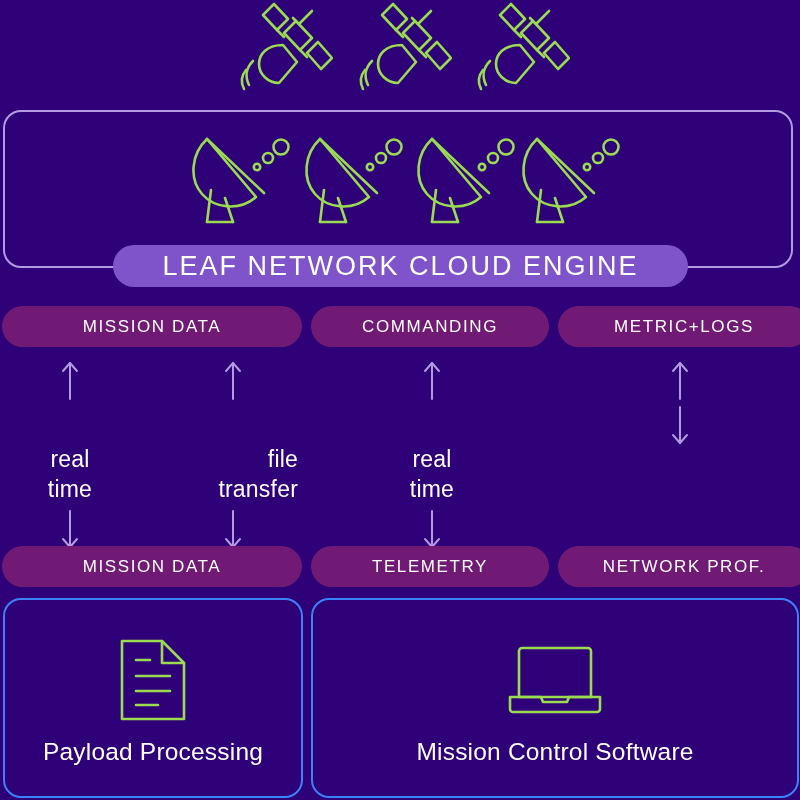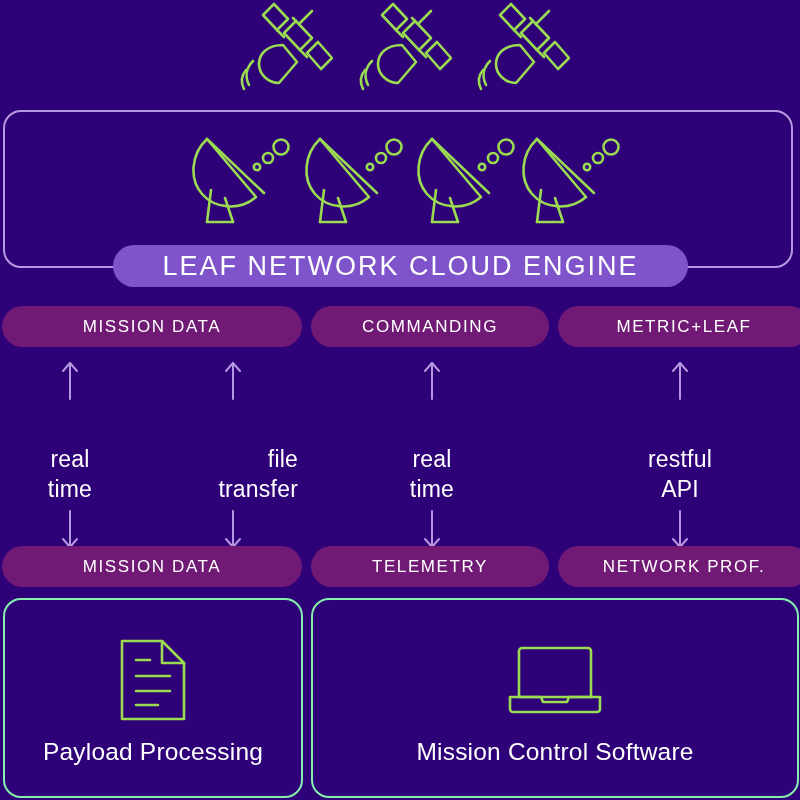--- a/index.html
+++ b/index.html
@@ -124,21 +124,21 @@
   .flow-1 { left: 5px;   }
   .flow-2 { left: 168px; text-align: right; }
   .flow-3 { left: 367px; }
   .flow-4 { left: 615px; }
 
   
   .card {
     position: absolute;
     top: 598px;
     height: 200px;
-    border: 2px solid #86efac;
+    border: 2px solid #3b82f6;
     border-radius: 18px;
     box-sizing: border-box;
     display: flex;
     flex-direction: column;
     align-items: center;
     justify-content: flex-start;
   }
   .card-1 { left: 3px;   width: 300px; }
   .card-2 { left: 311px; width: 488px; }
   .card .icon-wrap {
@@ -275,21 +275,21 @@
     <span class="label">LEAF NETWORK CLOUD ENGINE</span>
   </div>
 
   <div class="pill row-top-1">
     <span class="label">MISSION DATA</span>
   </div>
   <div class="pill row-top-2">
     <span class="label">COMMANDING</span>
   </div>
   <div class="pill row-top-3">
-    <span class="label">METRIC+LEAF</span>
+    <span class="label">METRIC+LOGS</span>
   </div>
 
   <div class="flow flow-1">
     <svg class="arrow arrow-up" width="22" height="40" viewBox="0 0 22 40">
       <g fill="none" stroke="#b49ae0" stroke-width="2" stroke-linecap="round" stroke-linejoin="round">
         <path d="M11 39 L11 3"></path>
           <path d="M4 11 L11 3 L18 11"></path>
       </g>
     </svg>
     <div class="flabel">real
@@ -336,22 +336,20 @@
     </svg>
   </div>
 
   <div class="flow flow-4">
     <svg class="arrow arrow-up" width="22" height="40" viewBox="0 0 22 40">
       <g fill="none" stroke="#b49ae0" stroke-width="2" stroke-linecap="round" stroke-linejoin="round">
         <path d="M11 39 L11 3"></path>
           <path d="M4 11 L11 3 L18 11"></path>
       </g>
     </svg>
-    <div class="flabel">restful
-API</div>
     <svg class="arrow arrow-down" width="22" height="40" viewBox="0 0 22 40">
       <g fill="none" stroke="#b49ae0" stroke-width="2" stroke-linecap="round" stroke-linejoin="round">
         <path d="M11 1 L11 37"></path>
           <path d="M4 29 L11 37 L18 29"></path>
       </g>
     </svg>
   </div>
 
   <div class="pill row-bot-1">
     <span class="label">MISSION DATA</span>

